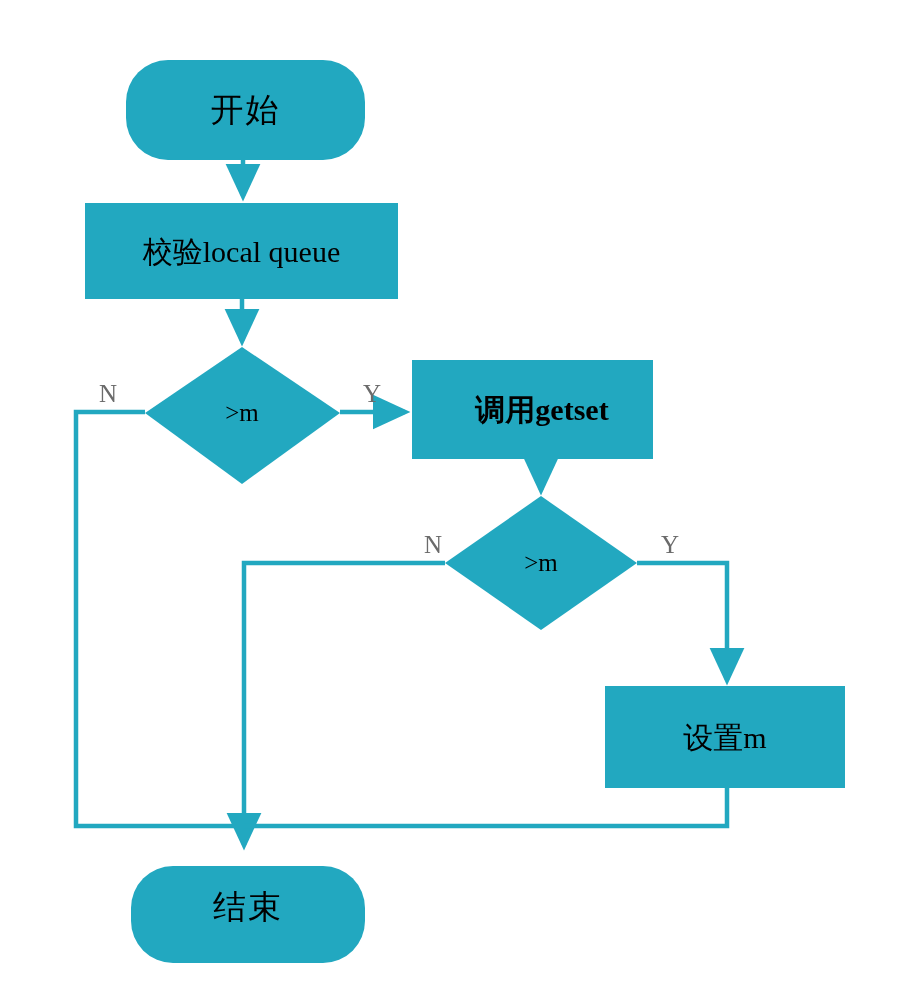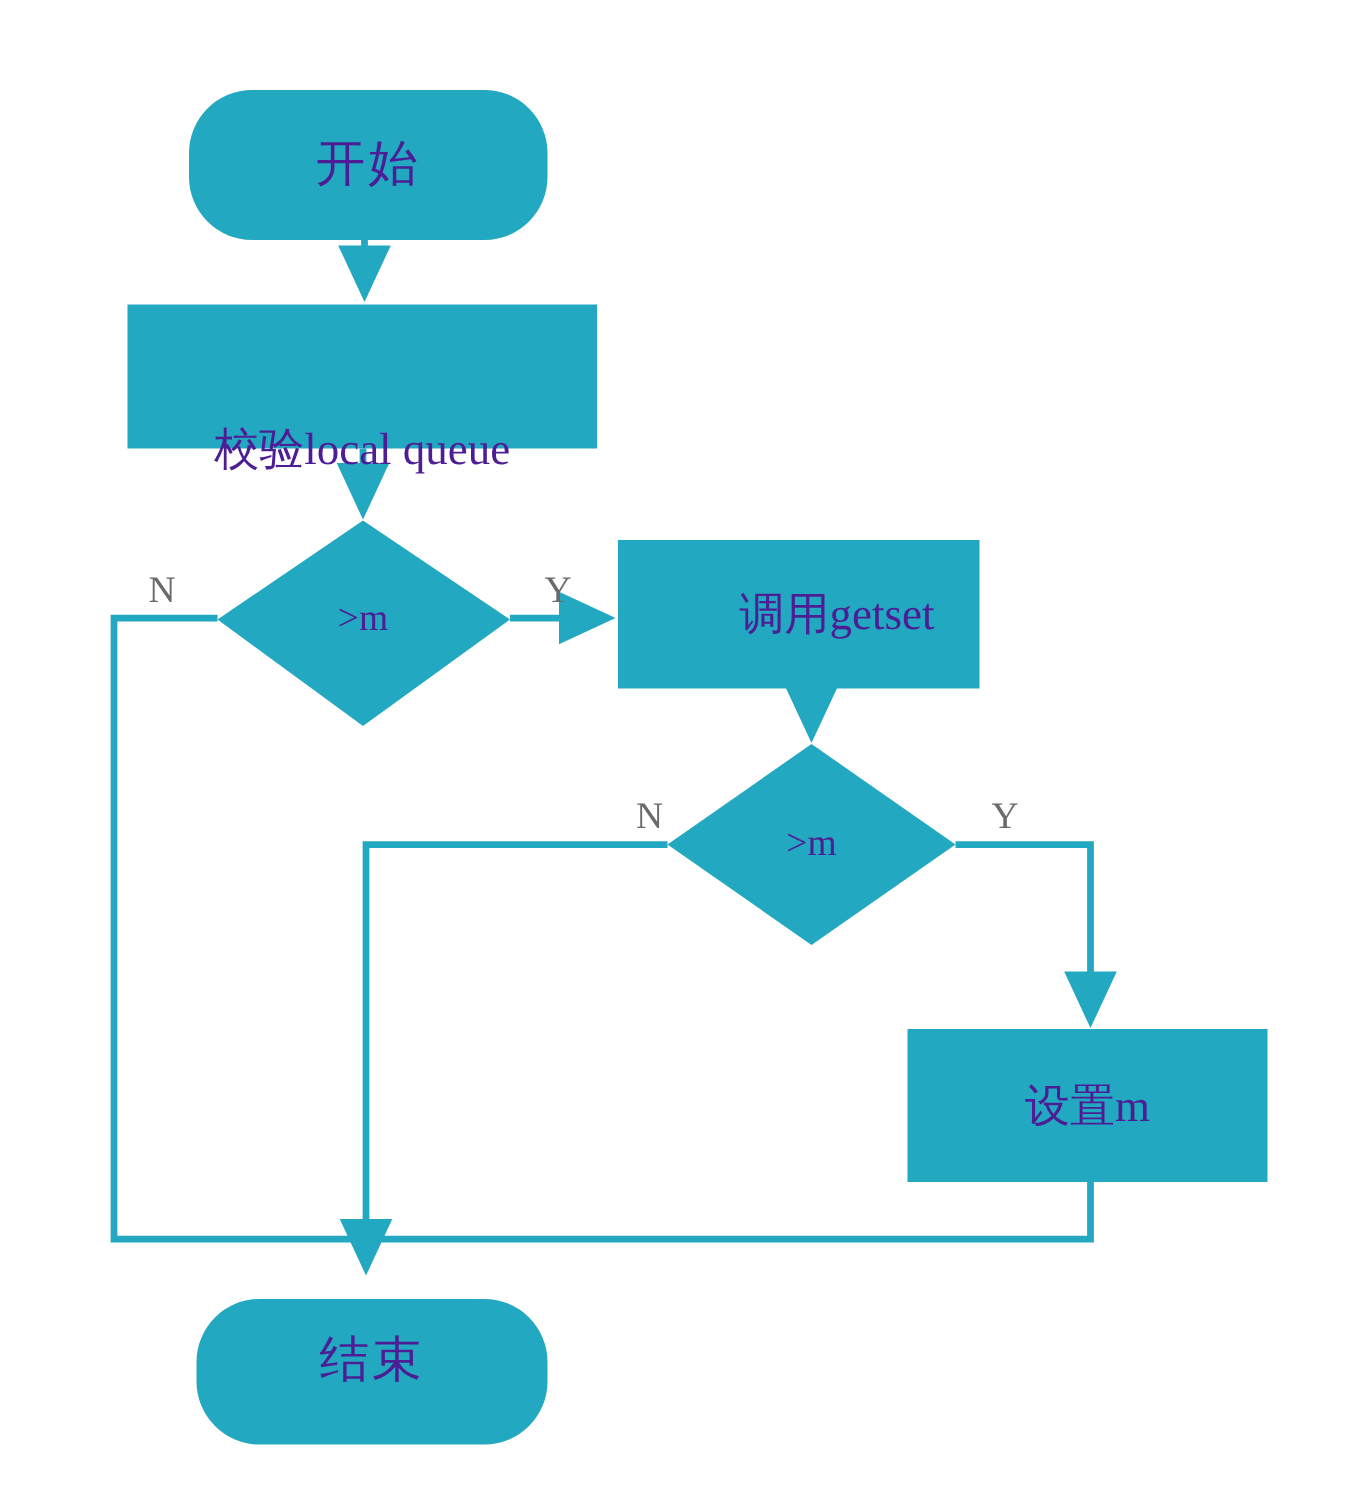--- a/index.html
+++ b/index.html
@@ -24,21 +24,21 @@
     top: 0;
     left: 0;
     width: 898px;
     height: 998px;
   }
   .node-label {
     position: absolute;
     display: flex;
     align-items: center;
     justify-content: center;
-    color: #4c1d95;
+    color: #000000;
     font-family: "Liberation Serif", "DejaVu Serif", serif;
     white-space: pre;
     pointer-events: none;
     text-align: center;
     line-height: 1.1;
   }
   .edge-label {
     position: absolute;
     color: #6b6b6b;
     font-family: "Liberation Serif", "DejaVu Serif", serif;
@@ -92,25 +92,25 @@
 
       <path d="M637,563 L727,563 L727,680" marker-end="url(#arrowhead)"></path>
 
       <path d="M727,788 L727,826 L244,826"></path>
 
     </g>
   </svg>
 
   <div class="node-label lbl-terminal" style="left:126px; top:60px; width:239px; height:100px;">开始</div>
 
-  <div class="node-label lbl-process" style="left:85px; top:203px; width:313px; height:96px;margin-top:48px;">校验local queue</div>
+  <div class="node-label lbl-process" style="left:85px; top:203px; width:313px; height:96px;">校验local queue</div>
 
   <div class="node-label lbl-decision" style="left:182px; top:383px; width:120px; height:60px;">&gt;m</div>
 
-  <div class="node-label lbl-process" style="left:428px; top:360px; width:260px; height:99px;">调用getset</div>
+  <div class="node-label lbl-process" style="left:412px; top:360px; width:260px; height:99px;font-weight:bold;">调用getset</div>
 
   <div class="node-label lbl-decision" style="left:481px; top:533px; width:120px; height:60px;">&gt;m</div>
 
   <div class="node-label lbl-process" style="left:605px; top:686px; width:240px; height:102px;text-align:right;">设置m</div>
 
   <div class="node-label lbl-terminal" style="left:131px; top:866px; width:234px; height:82px;">结束</div>
 
   <div class="edge-label" style="left:99px; top:381px;">N</div>
 
   <div class="edge-label" style="left:363px; top:381px;">Y</div>

